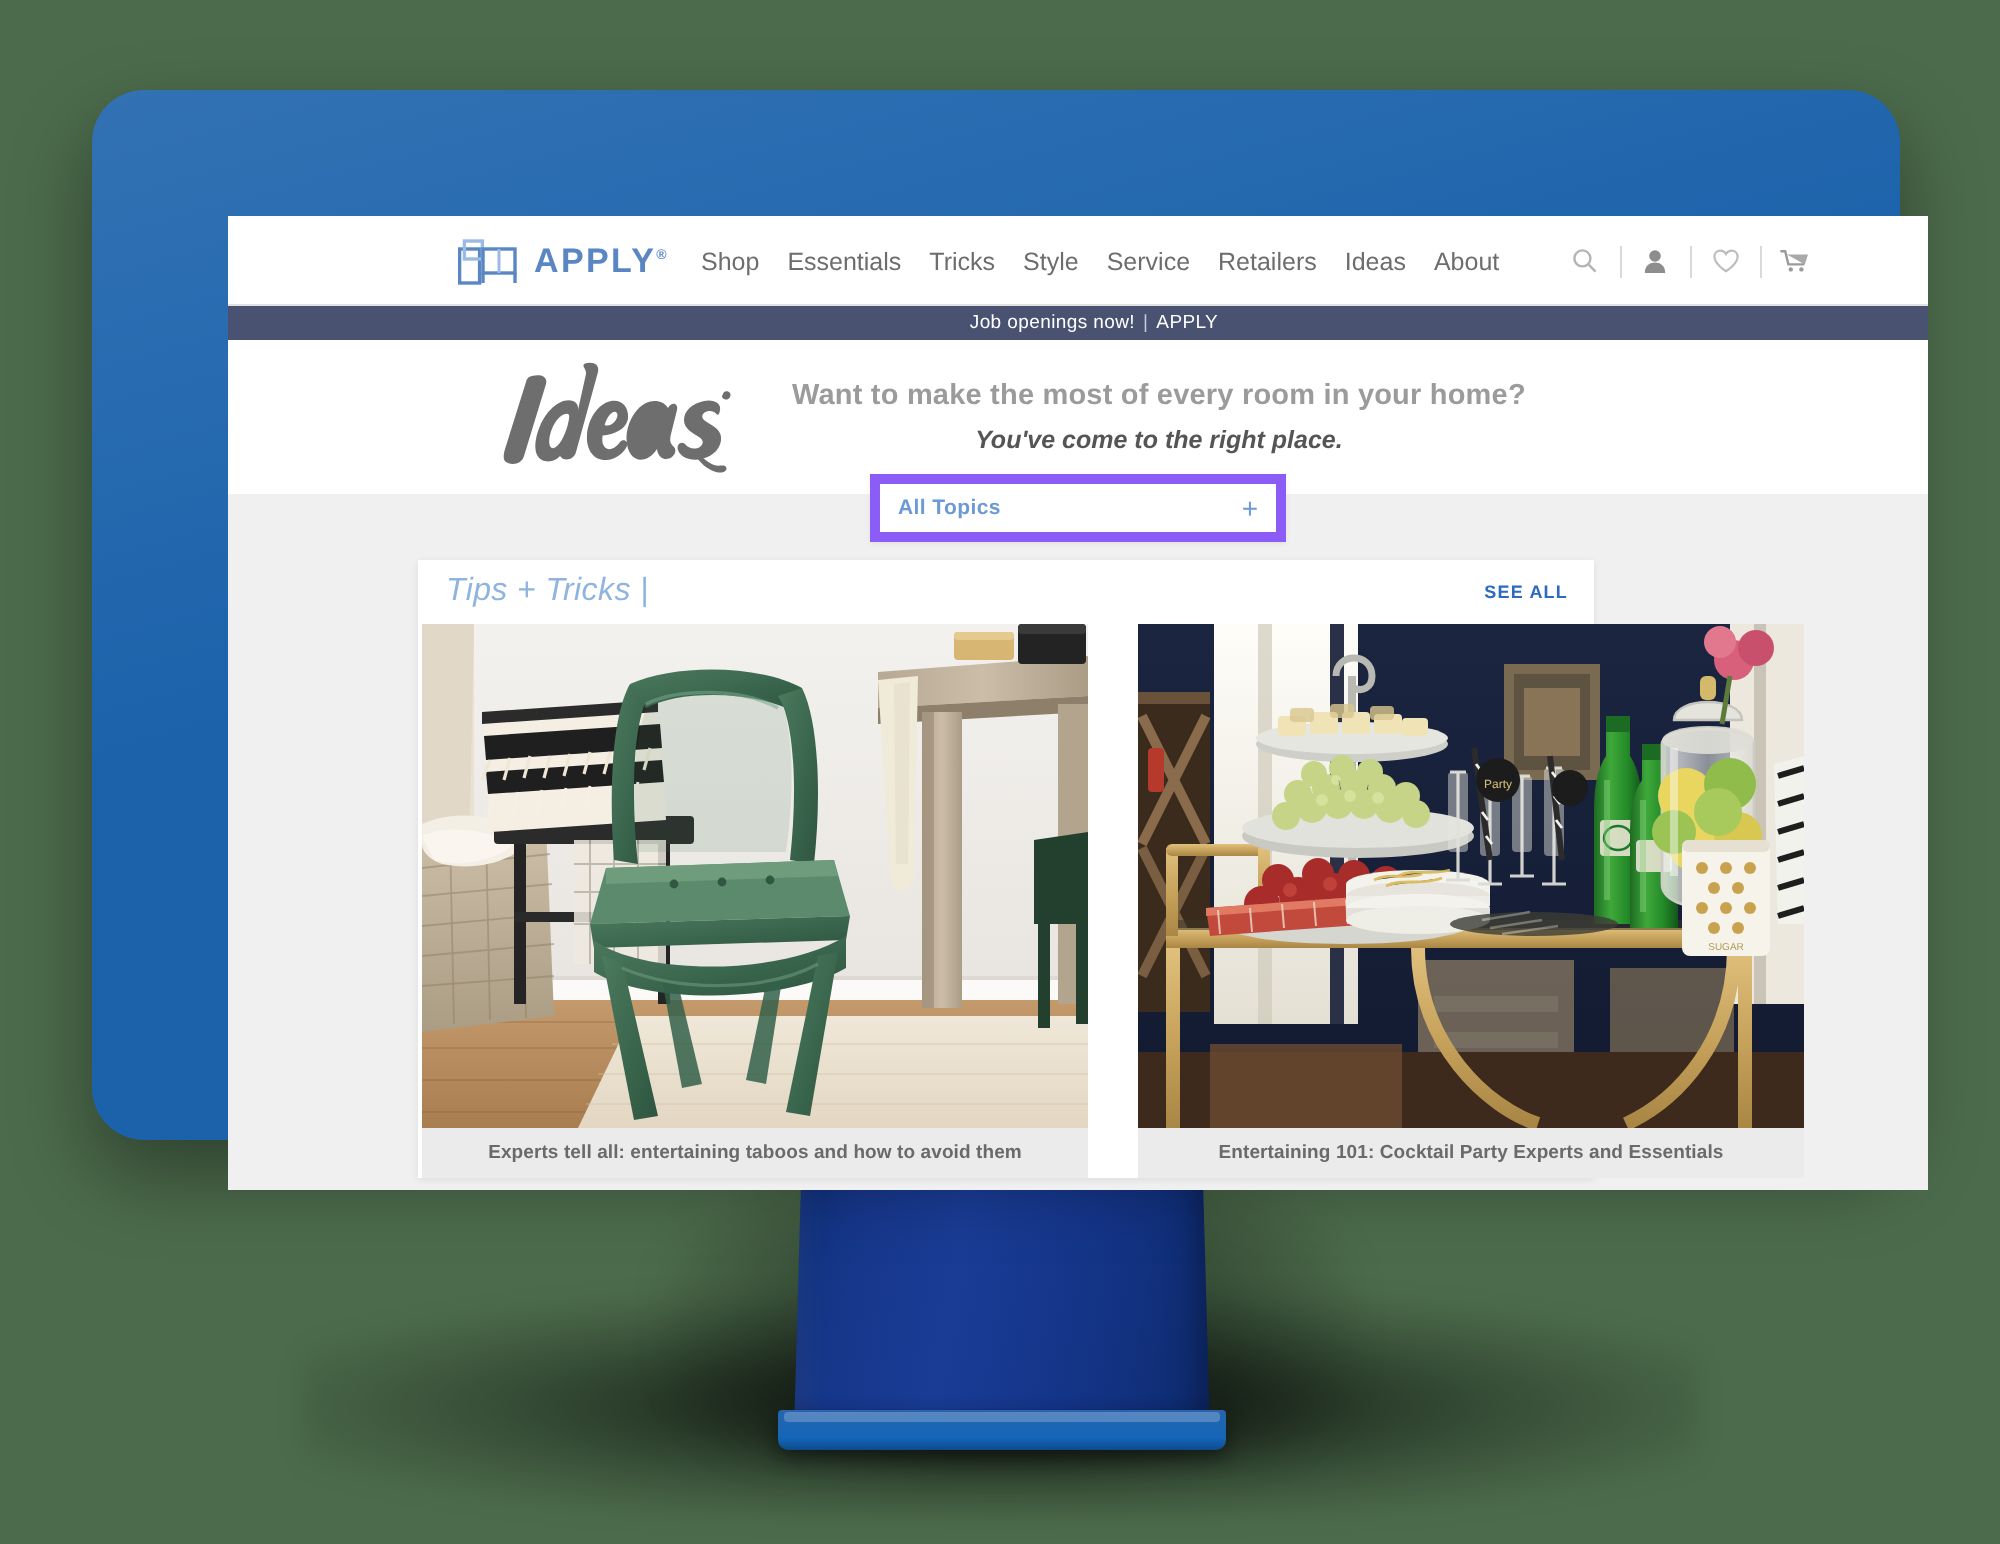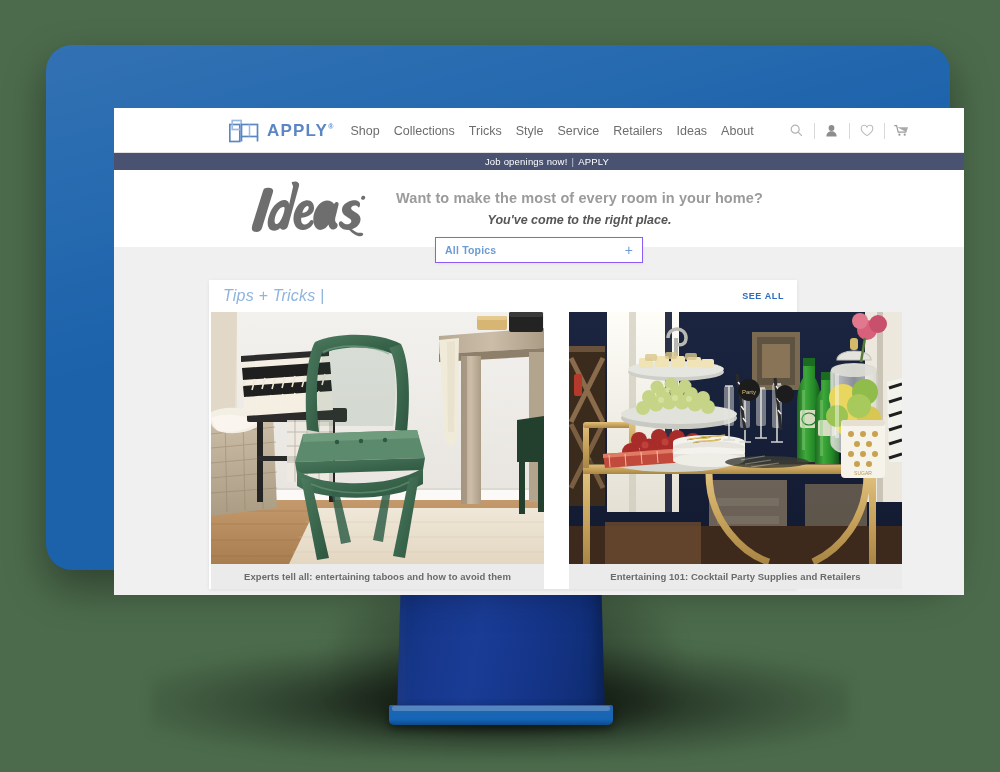--- a/index.html
+++ b/index.html
@@ -183,21 +183,21 @@
   }
   .topics-wrap {
     position: absolute;
     left: 50%; transform: translateX(-50%);
     top: -10px;
     width: 208px;
   }
   .topics-select {
     height: 24px;
     background: #ffffff;
-    border: 1px solid #8b5cf6;
+    border: 5px solid #8b5cf6;
     display: flex; align-items: center; justify-content: space-between;
     padding: 0 9px;
     box-shadow: 0 1px 3px rgba(0,0,0,0.06);
     cursor: pointer;
   }
   .topics-label {
     font-size: 10.5px; font-weight: bold; color: #6b9ad4; letter-spacing: 0.2px;
   }
   .topics-plus { font-size: 14px; color: #6b9ad4; line-height: 1; }
 
@@ -279,21 +279,21 @@
               <line x1="12.5" y1="17.5" x2="12.5" y2="22.5" stroke="#5b86c4" stroke-width="1.7"></line>
               <line x1="28.5" y1="17.5" x2="28.5" y2="22.5" stroke="#5b86c4" stroke-width="1.7"></line>
               <line x1="20.5" y1="5.5" x2="20.5" y2="17.5" stroke="#9bbbe4" stroke-width="1.5"></line>
             </svg>
           </span>
           <span class="logo-text"><span>APPLY</span><span class="logo-reg">®</span></span>
         </div>
 
         <nav class="main-nav">
           <a class="nav-link" href="#">Shop</a>
-          <a class="nav-link" href="#">Collections</a>
+          <a class="nav-link" href="#">Essentials</a>
           <a class="nav-link" href="#">Tricks</a>
           <a class="nav-link" href="#">Style</a>
           <a class="nav-link" href="#">Service</a>
           <a class="nav-link" href="#">Retailers</a>
           <a class="nav-link" href="#">Ideas</a>
           <a class="nav-link" href="#">About</a>
         </nav>
 
         <div class="header-icons">
           <div class="hicon">
@@ -831,21 +831,21 @@
                     <ellipse cx="198" cy="150" rx="42" ry="6" fill="#3c3c36"></ellipse>
                     <g stroke="#8a8a80" stroke-width="1.2">
                       <line x1="172" y1="148" x2="196" y2="144"></line>
                       <line x1="176" y1="152" x2="202" y2="148"></line>
                       <line x1="182" y1="155" x2="210" y2="151"></line>
                     </g>
                   </g>
                 </svg>
               </div>
               <div class="card-cap">
-                <span class="card-cap-text">Entertaining 101: Cocktail Party Supplies and Retailers</span>
+                <span class="card-cap-text">Entertaining 101: Cocktail Party Experts and Essentials</span>
               </div>
             </div>
 
           </div>
         </div>
       </div>
 
     </div>
   </div>
 </div>

